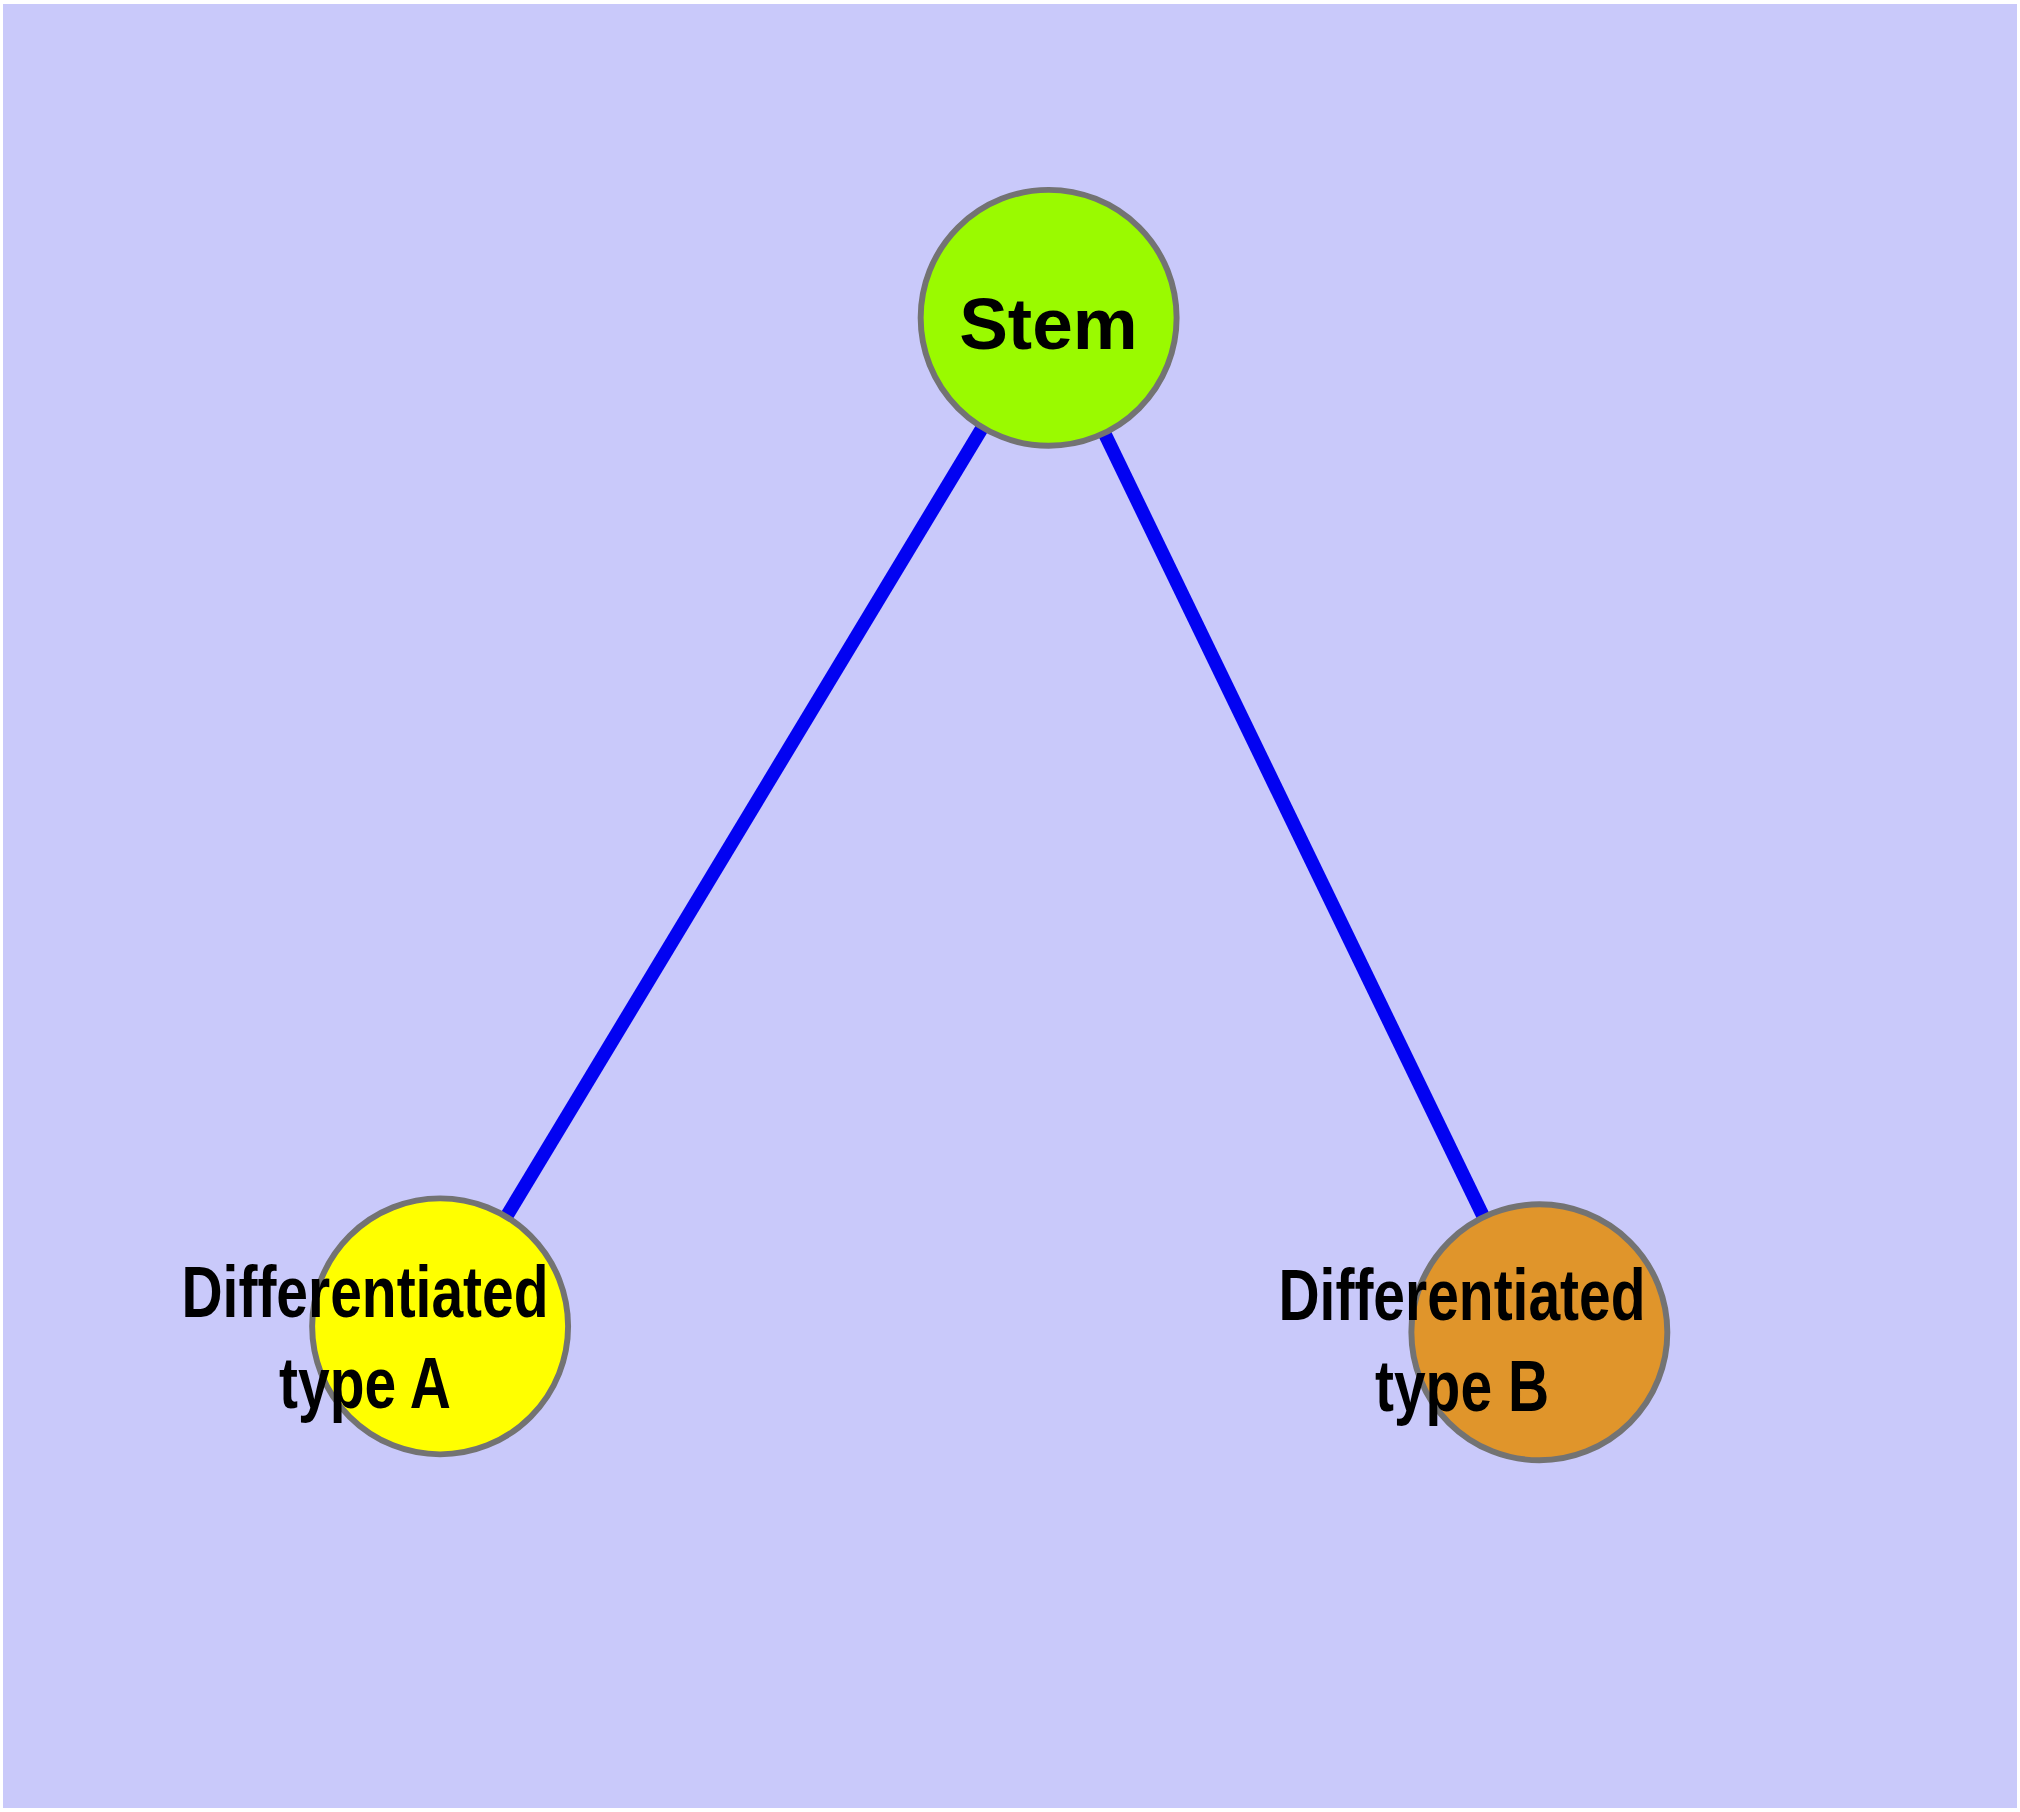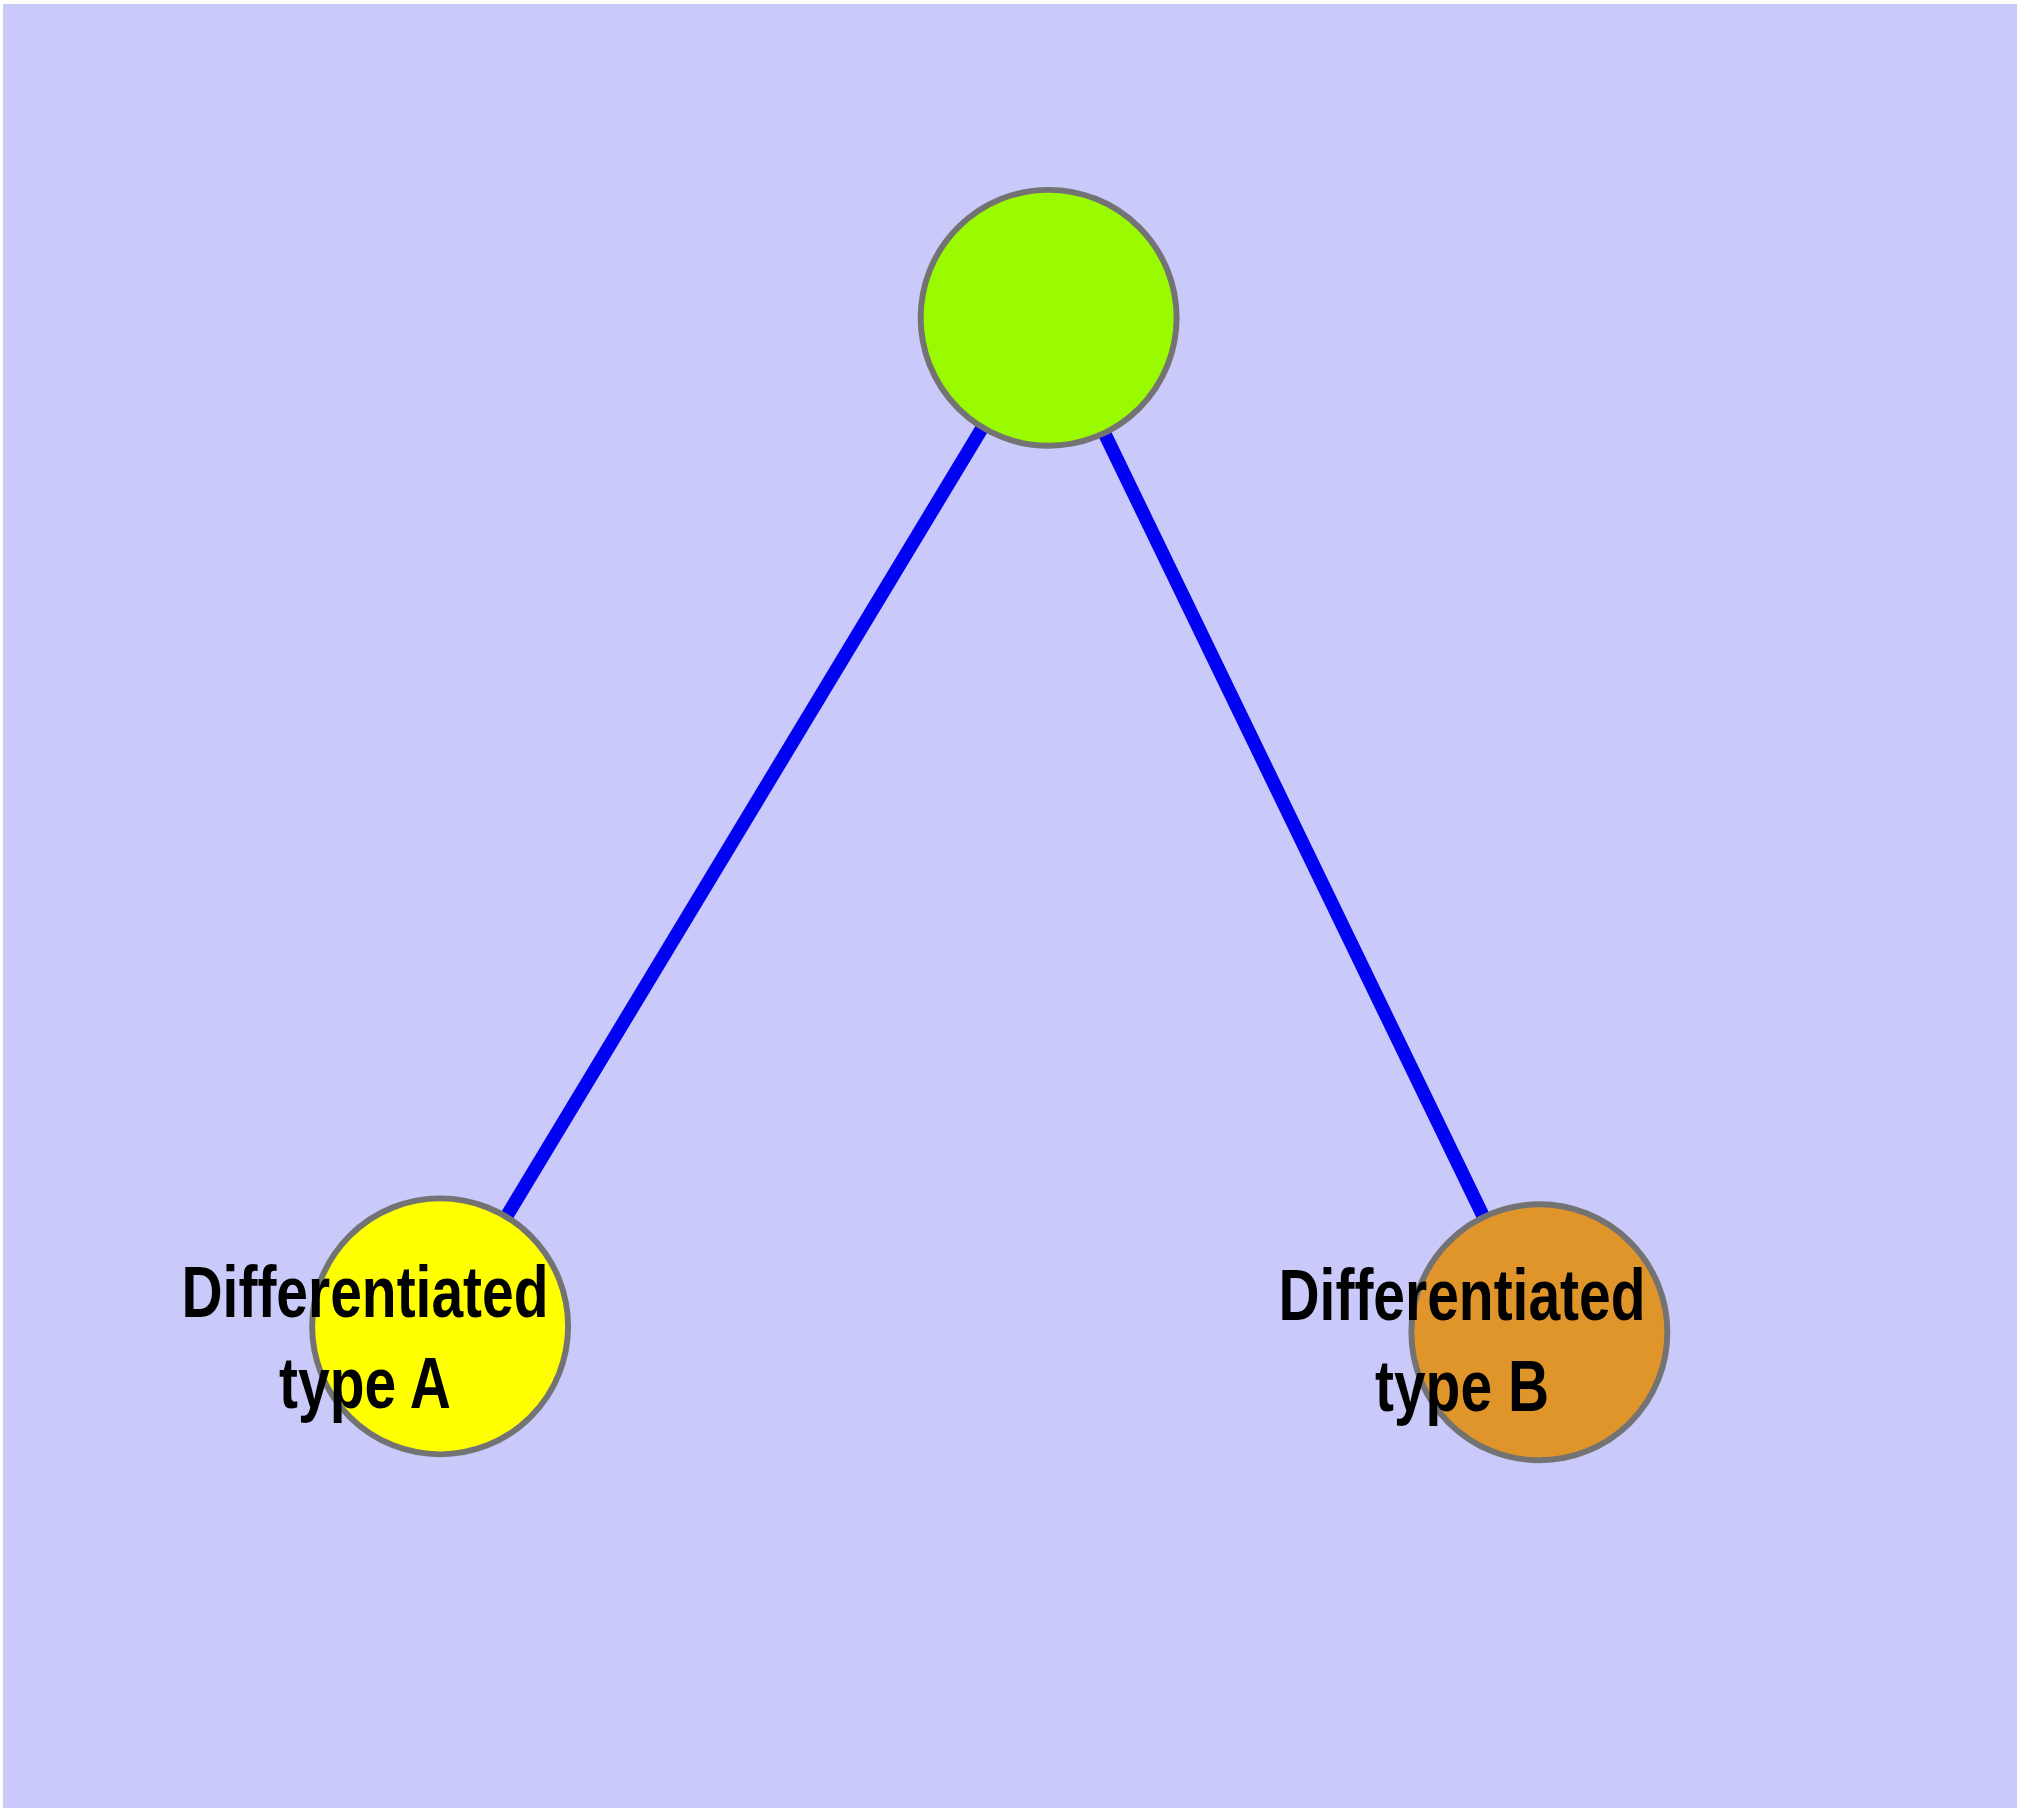--- a/index.html
+++ b/index.html
@@ -58,20 +58,21 @@
 
   <svg class="graph" viewBox="0 0 2384 2138">
     <line class="edge" x1="1237" y1="375" x2="519" y2="1565"></line>
     <line class="edge" x1="1237" y1="375" x2="1816" y2="1572"></line>
 
     <circle class="node" cx="1237" cy="375" r="151" fill="#9AFA00"></circle>
     <circle class="node" cx="519" cy="1565" r="151" fill="#FFFF00"></circle>
     <circle class="node" cx="1816" cy="1572" r="151" fill="#E0952B"></circle>
   </svg>
 
+  <div class="label stem-label">Stem</div>
 
   <div class="label condensed a-label">
     <div>Differentiated</div>
     <div>type A</div>
   </div>
 
   <div class="label condensed b-label">
     <div>Differentiated</div>
     <div>type B</div>
   </div>

